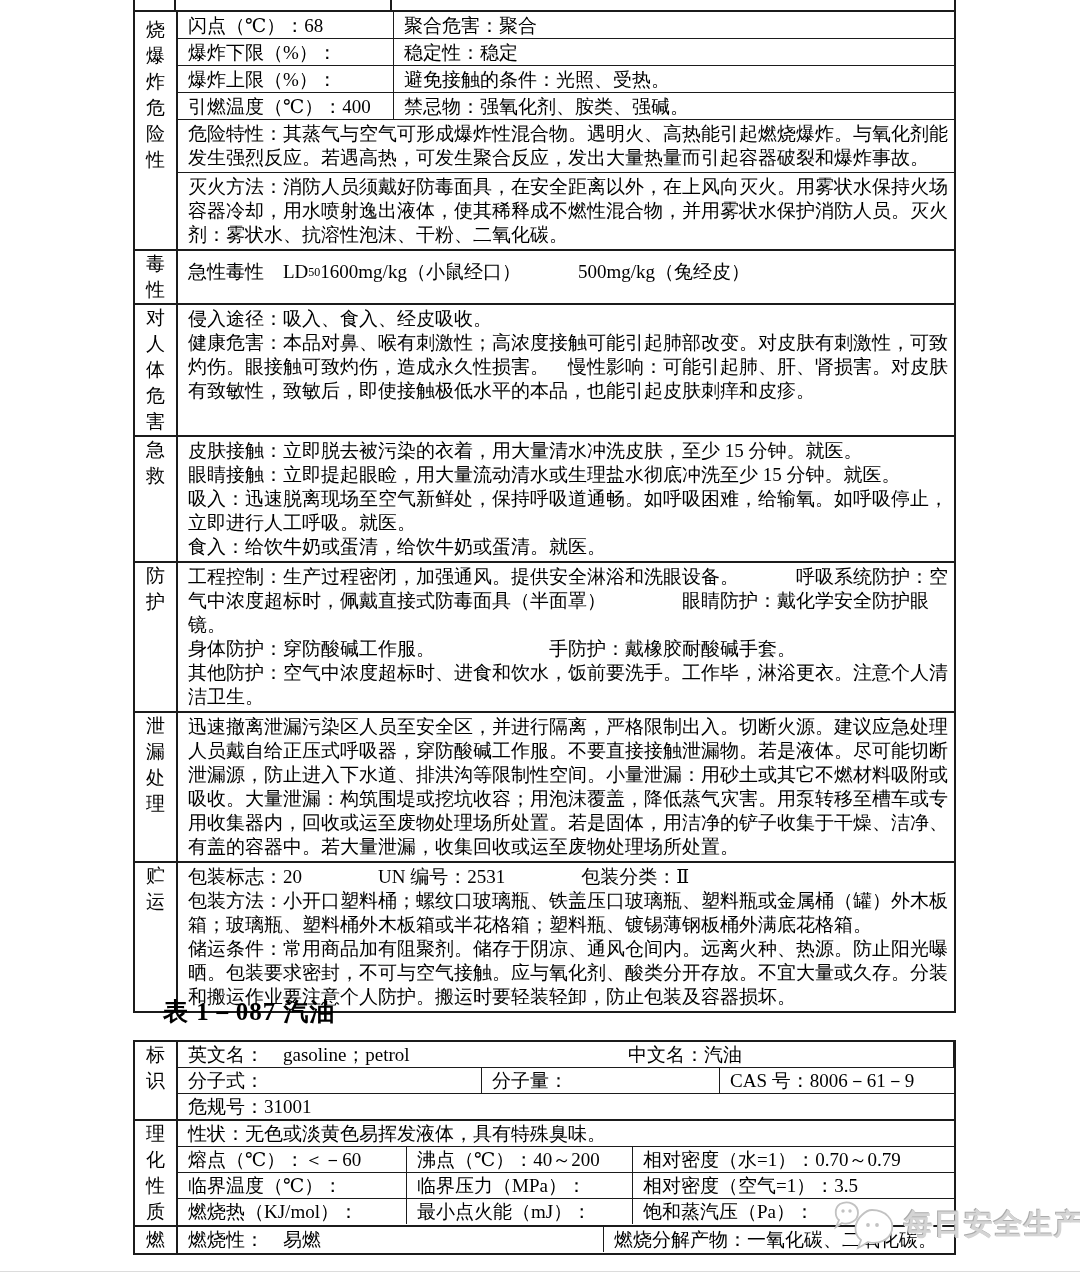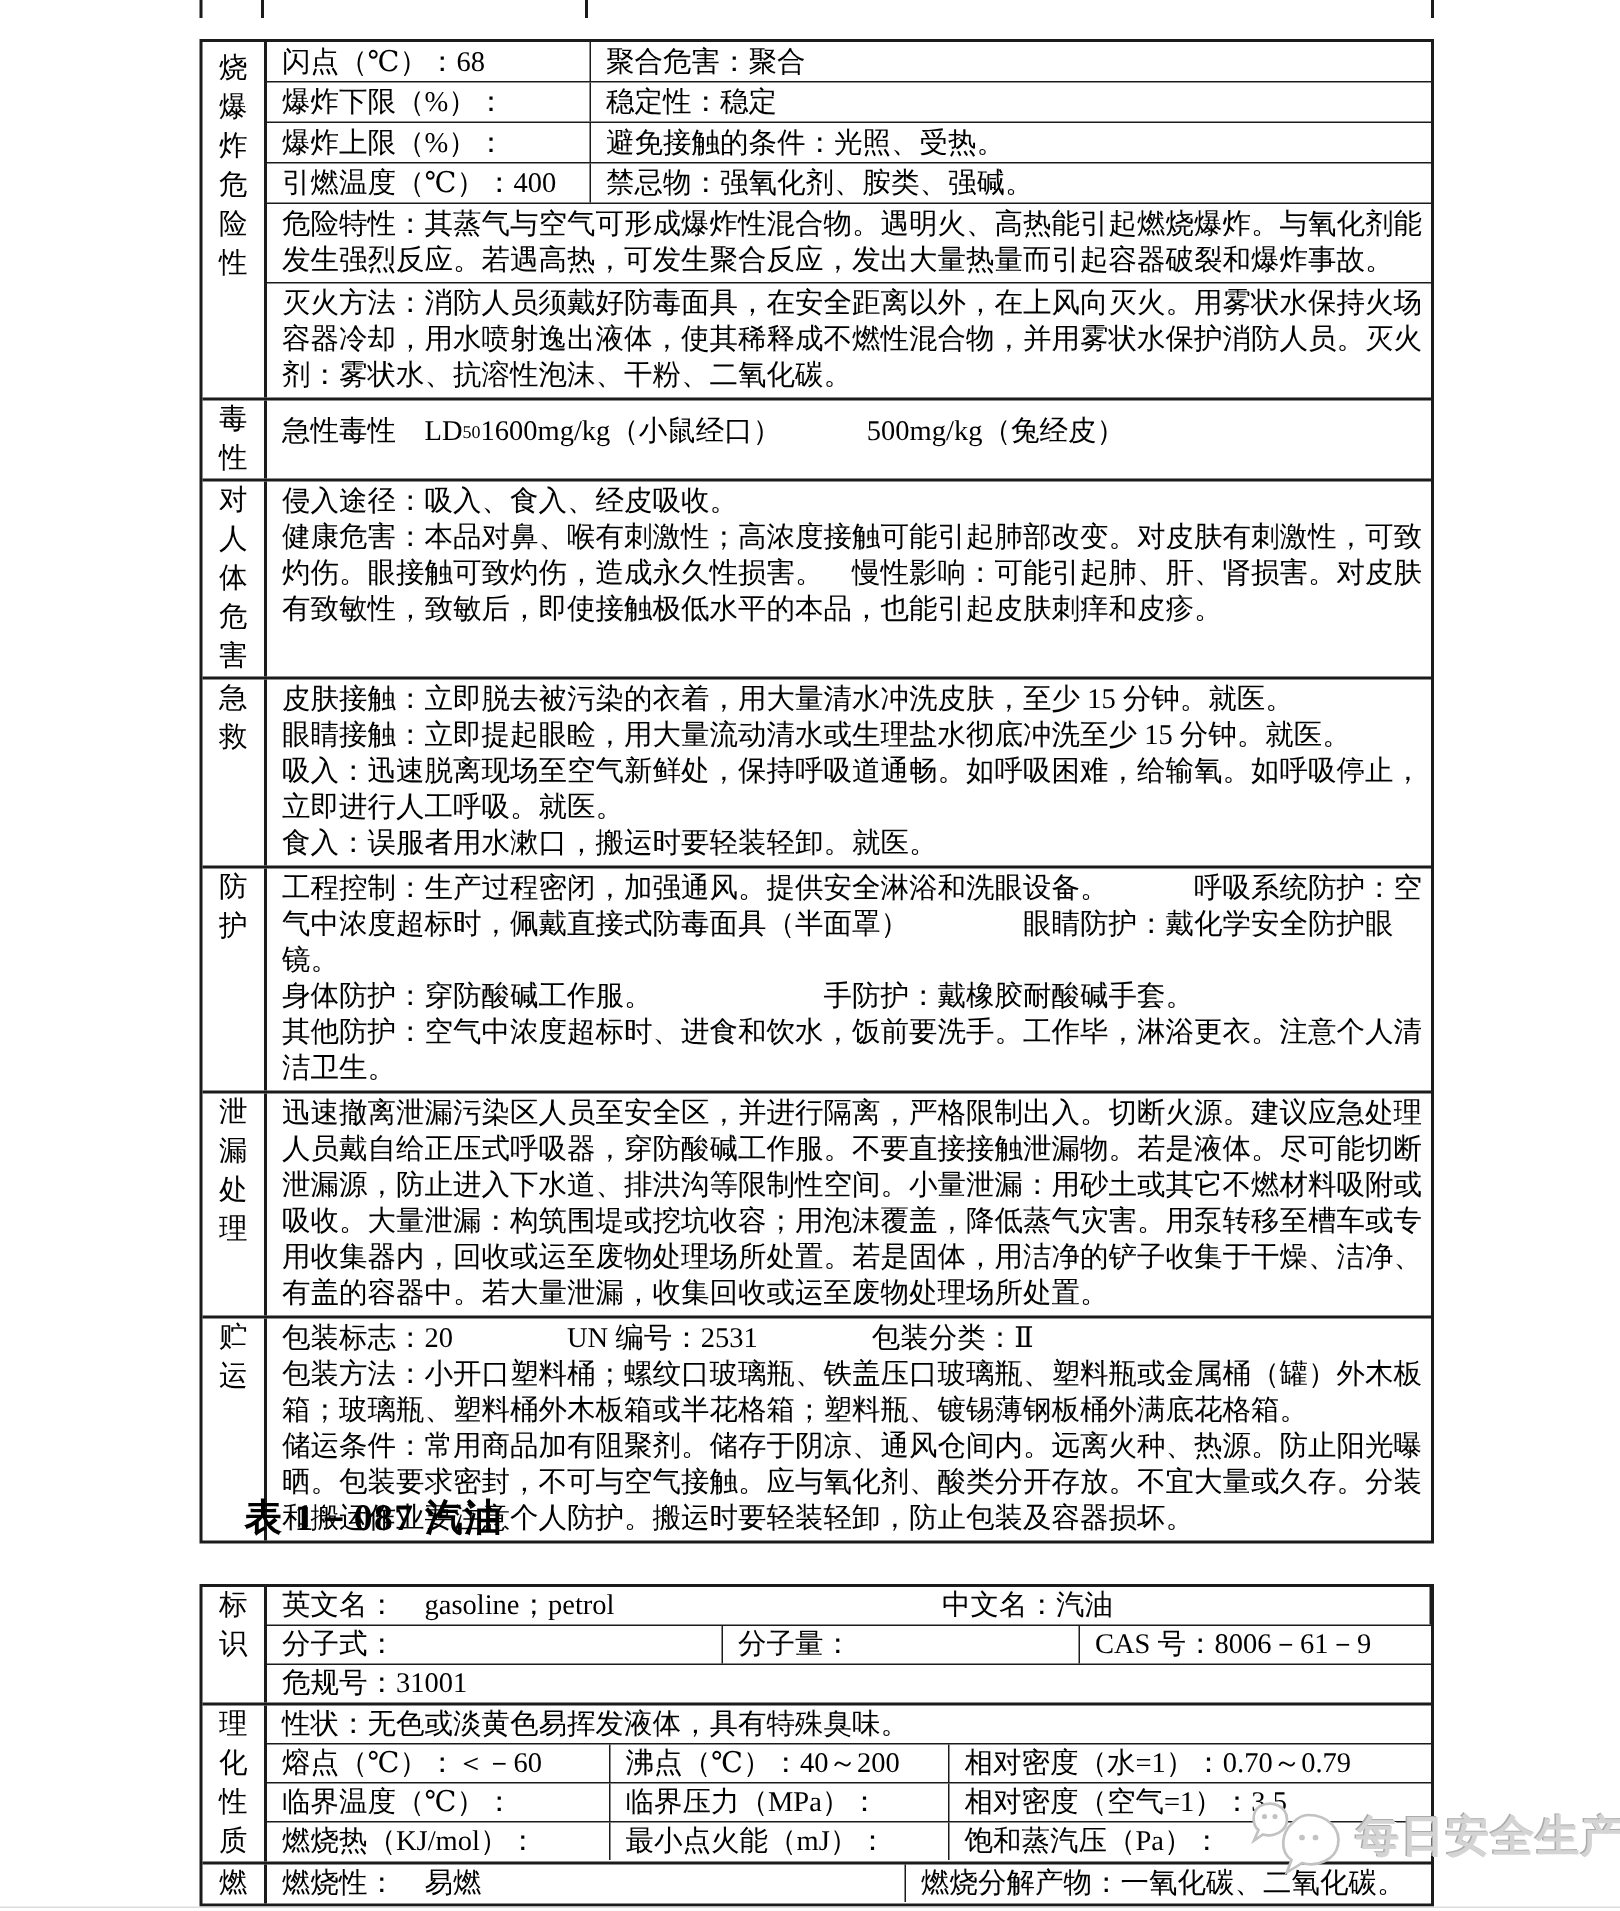--- a/index.html
+++ b/index.html
@@ -4,21 +4,21 @@
 <style>
   html,body { margin:0; padding:0; }
   body {
     width:1080px; height:1274px; background:#ffffff; position:relative;
     font-family:"Liberation Serif","DejaVu Serif",serif; color:#000;
     overflow:hidden;
   }
   .stub { position:absolute; top:0; width:2px; height:12px; background:#1b1b1b; }
   .tbl {
     position:absolute; left:133px; width:823px; box-sizing:border-box;
-    border:2px solid #1b1b1b; background:#fff;margin-top:16px;
+    border:2px solid #1b1b1b; background:#fff;
   }
   #table1 { top:10px; }
   #table2 { top:1040px; }
   .sec { display:flex; align-items:stretch; border-top:2px solid #1b1b1b; }
   .sec.first { border-top:none; }
   .vh {
     flex:0 0 43px; box-sizing:border-box; border-right:2px solid #1b1b1b;
     display:flex; justify-content:center; align-items:flex-start; font-size:19px;
   }
   .vh.top { align-items:flex-start; padding-top:5px; }
@@ -138,21 +138,21 @@
   <div class="sec">
     <div class="vh">
       <div class="vtxt">急救</div>
     </div>
     <div class="sbody">
       <div class="r first">
         <div class="c grow">
           <div>皮肤接触：立即脱去被污染的衣着，用大量清水冲洗皮肤，至少 15 分钟。就医。</div>
           <div>眼睛接触：立即提起眼睑，用大量流动清水或生理盐水彻底冲洗至少 15 分钟。就医。</div>
           <div>吸入：迅速脱离现场至空气新鲜处，保持呼吸道通畅。如呼吸困难，给输氧。如呼吸停止，立即进行人工呼吸。就医。</div>
-          <div>食入：误服者用水漱口，搬运时要轻装轻卸。就医。</div>
+          <div>食入：给饮牛奶或蛋清，给饮牛奶或蛋清。就医。</div>
         </div>
       </div>
     </div>
   </div>
 
   <div class="sec">
     <div class="vh">
       <div class="vtxt">防护</div>
     </div>
     <div class="sbody">

